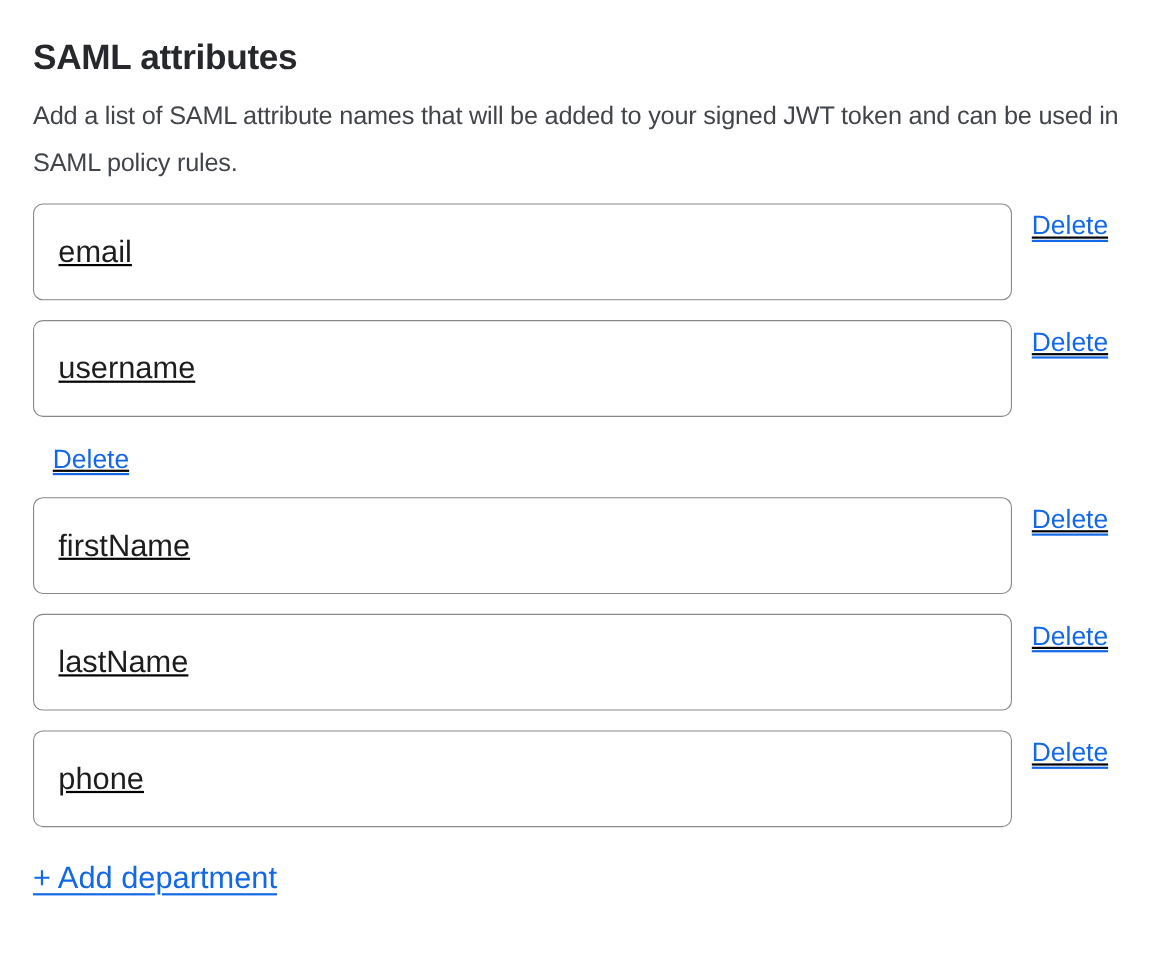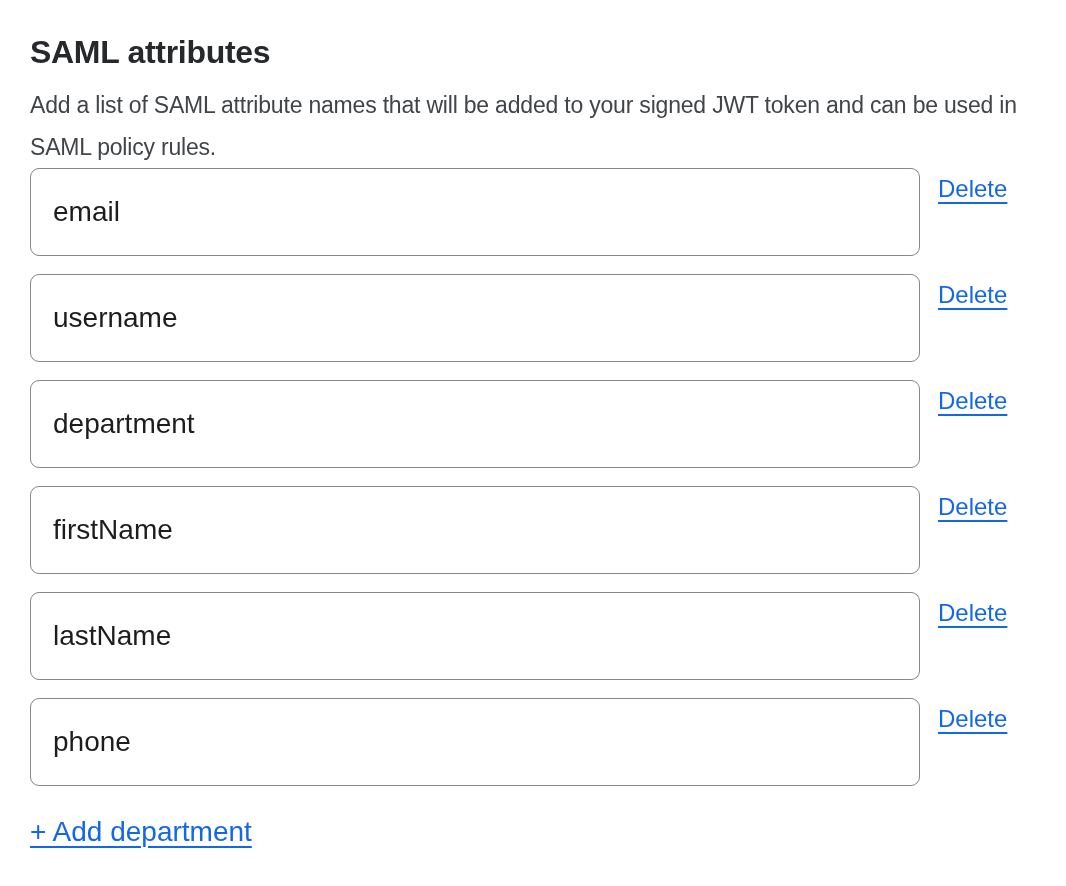--- a/index.html
+++ b/index.html
@@ -26,20 +26,22 @@
   }
   .section-desc {
     margin: 13px 0 0 0;
     max-width: 993px;
     font-size: 23px;
     line-height: 42px;
     letter-spacing: -0.2px;
     color: #414449;
   }
   .rows {
+    margin-top: 17px;
+    text-decoration: underline;
   }
   .attr-row {
     display: flex;
     align-items: flex-start;
     margin-bottom: 18px;
   }
   .attr-input {
     width: 890px;
     height: 88px;
     border: 1.5px solid #87878c;
@@ -87,21 +89,20 @@
       <input type="text" class="attr-input" value="email" style="">
       <a class="link delete-link" href="#">Delete</a>
     </div>
 
     <div class="attr-row">
       <input type="text" class="attr-input" value="username" style="">
       <a class="link delete-link" href="#">Delete</a>
     </div>
 
     <div class="attr-row">
-      <input type="text" class="attr-input" value="department" style="">
       <a class="link delete-link" href="#">Delete</a>
     </div>
 
     <div class="attr-row">
       <input type="text" class="attr-input" value="firstName" style="">
       <a class="link delete-link" href="#">Delete</a>
     </div>
 
     <div class="attr-row">
       <input type="text" class="attr-input" value="lastName" style="">

